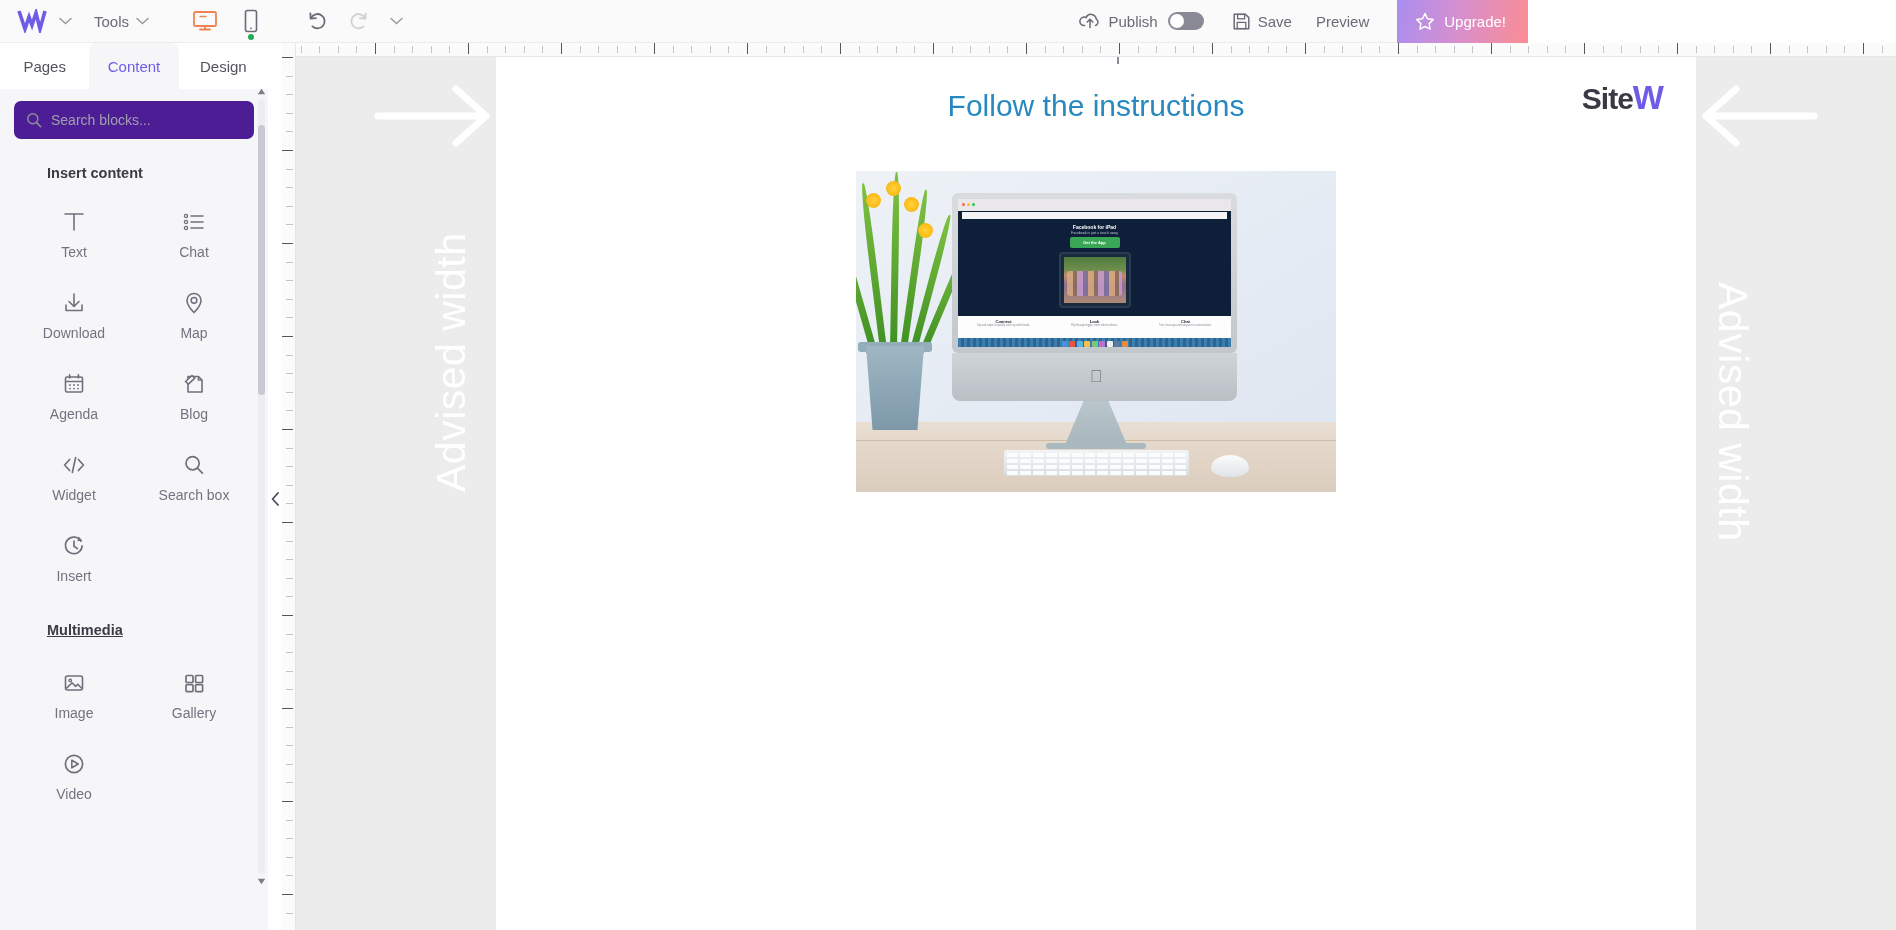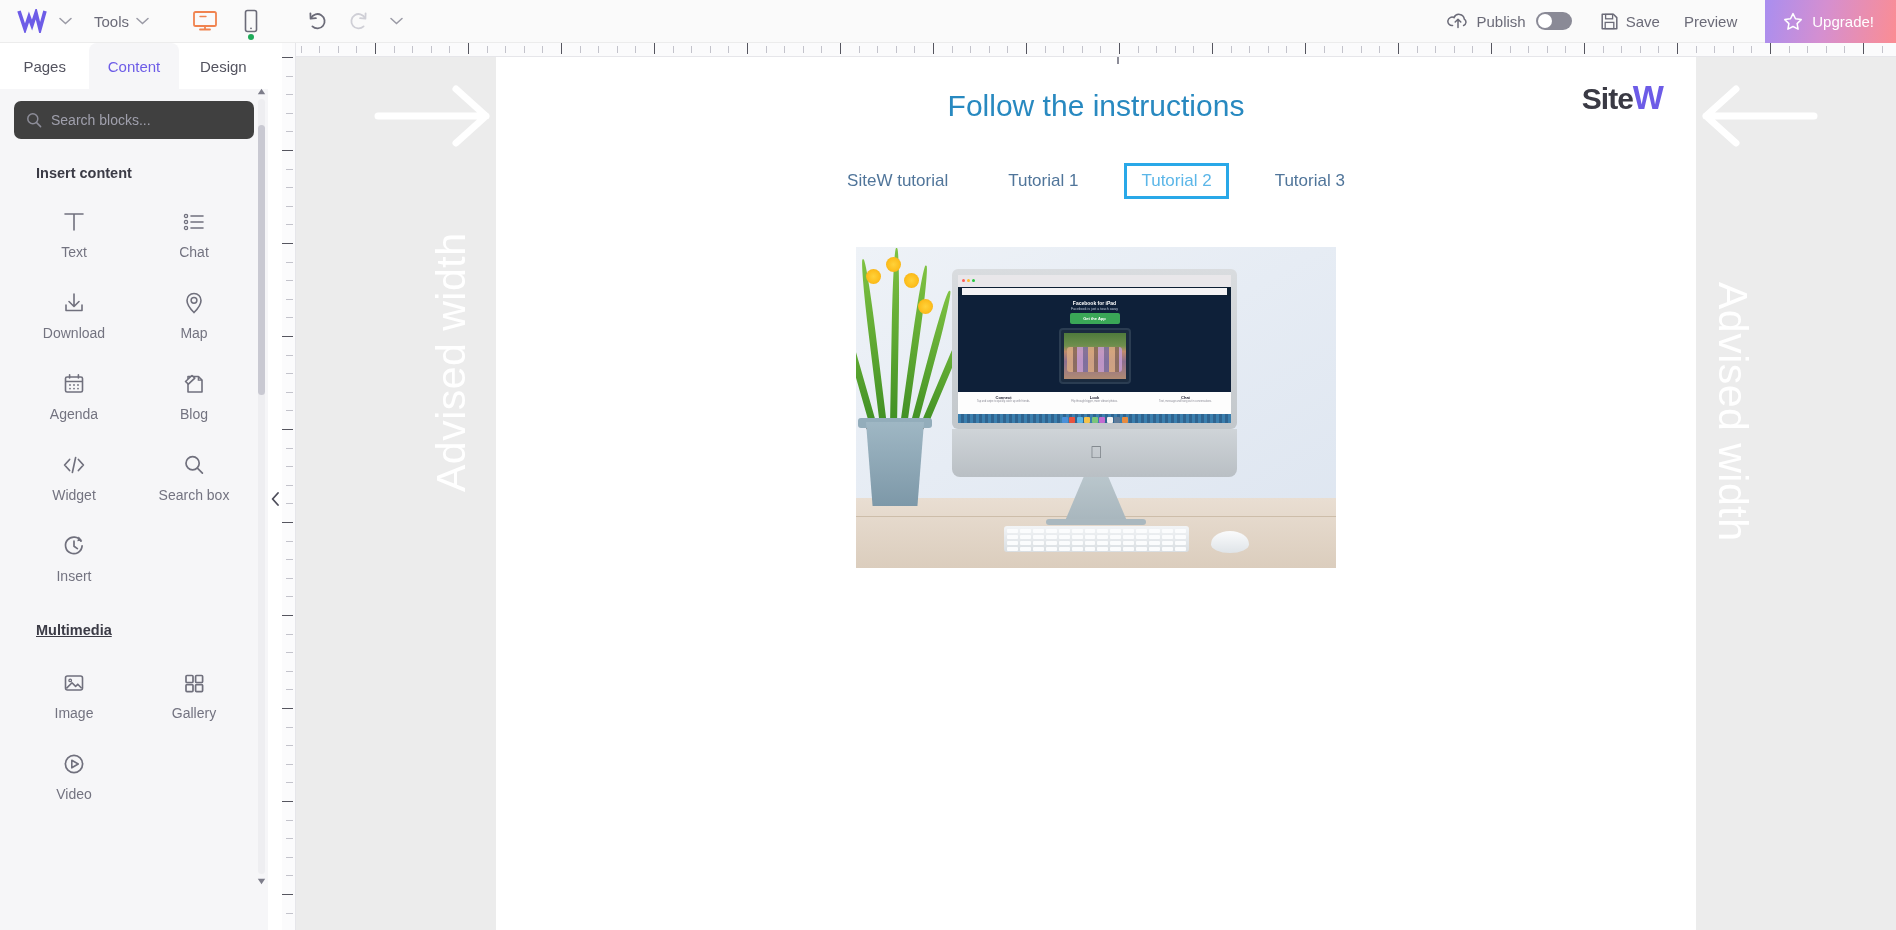--- a/index.html
+++ b/index.html
@@ -6,21 +6,21 @@
   html, body {
     width: 1896px; height: 930px;
     font-family: "Liberation Sans", sans-serif;
     background: #ffffff;
     overflow: hidden;
   }
 
   
   .topbar {
     position: absolute; top: 0; left: 0;
-    width: 1896px; height: 43px;
+    width: 1528px; height: 43px;
     background: #fafafa;
     border-bottom: 1px solid #ececec;
     display: flex; align-items: center;
     z-index: 40;
   }
   .tb-left { display: flex; align-items: center; height: 43px; padding-left: 12px; gap: 0; }
   .logo-w { width: 40px; height: 30px; display: flex; align-items: center; justify-content: center; }
   .chev {
     width: 26px; height: 43px;
     display: flex; align-items: center; justify-content: center;
@@ -69,28 +69,29 @@
   .tab {
     flex: 1; display: flex; align-items: center; justify-content: center;
     font-size: 15px; color: #53535f; background: #ffffff;
   }
   .tab.active {
     background: #f6f6f8; color: #6d5ce7;
     border-top-left-radius: 8px; border-top-right-radius: 8px;
   }
   .searchwrap { padding: 12px 14px 0 14px; }
   .searchbox {
-    height: 38px; background: #404040; border-radius: 7px;
+    height: 38px; background: #4c1d95; border-radius: 7px;
     display: flex; align-items: center; gap: 9px; padding: 0 12px;
   }
   .searchbox .ph { font-size: 14px; color: #a0a0ad; }
 
   .sectitle {
     font-size: 14.5px; font-weight: bold; color: #3b3b46;
     padding: 26px 0 0 36px;
+    margin-left: 11px;
   }
   .grid {
     display: grid; grid-template-columns: 1fr 1fr;
     row-gap: 18px; padding: 22px 14px 0 14px;
   }
   .blk {
     display: flex; flex-direction: column; align-items: center; gap: 9px;
     padding: 6px 0;
   }
   .blk .lbl { font-size: 14px; color: #737380; }
@@ -699,34 +700,20 @@
 
   <div class="page">
     <div class="cursor-caret"></div>
 
     <div class="logo-site">
       <span class="dark">Site</span><span class="pw">W</span>
     </div>
 
     <div class="page-title">Follow the instructions</div>
 
-    <div class="tutnav">
-      <div class="tutlink">
-        <span>SiteW tutorial</span>
-      </div>
-      <div class="tutlink">
-        <span>Tutorial 1</span>
-      </div>
-      <div class="tutlink sel">
-        <span>Tutorial 2</span>
-      </div>
-      <div class="tutlink">
-        <span>Tutorial 3</span>
-      </div>
-    </div>
 
     <div class="photo-wrap">
       <div class="ph-bg"></div>
       <div class="ph-desk"></div>
 
       <div class="leaf" style="left:14px; height:150px; transform:rotate(-16deg);"></div>
       <div class="leaf" style="left:24px; height:168px; transform:rotate(-7deg);"></div>
       <div class="leaf" style="left:34px; height:178px; transform:rotate(1deg);"></div>
       <div class="leaf" style="left:44px; height:162px; transform:rotate(8deg);"></div>
       <div class="leaf" style="left:54px; height:140px; transform:rotate(15deg);"></div>

